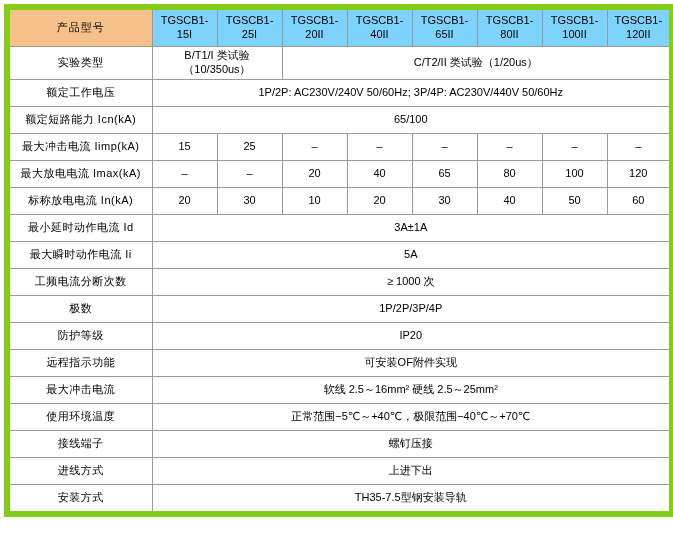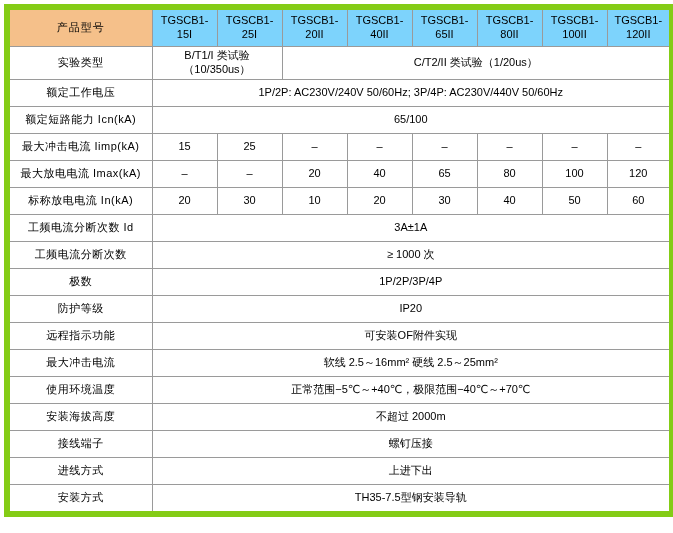--- a/index.html
+++ b/index.html
@@ -136,22 +136,26 @@
           <td class="val">20</td>
           <td class="val">30</td>
           <td class="val">10</td>
           <td class="val">20</td>
           <td class="val">30</td>
           <td class="val">40</td>
           <td class="val">50</td>
           <td class="val">60</td>
         </tr>
         <tr>
-          <td class="rowlabel">工频电流分断次数 Id</td>
+          <td class="rowlabel">最小延时动作电流 Id</td>
           <td class="val" colspan="8">3A±1A</td>
+        </tr>
+        <tr>
+          <td class="rowlabel">最大瞬时动作电流 Ii</td>
+          <td class="val" colspan="8">5A</td>
         </tr>
         <tr>
           <td class="rowlabel">工频电流分断次数</td>
           <td class="val" colspan="8">≥ 1000 次</td>
         </tr>
         <tr>
           <td class="rowlabel">极数</td>
           <td class="val" colspan="8">1P/2P/3P/4P</td>
         </tr>
         <tr>
@@ -164,24 +168,20 @@
         </tr>
         <tr>
           <td class="rowlabel">最大冲击电流</td>
           <td class="val" colspan="8">软线 2.5～16mm²  硬线 2.5～25mm²</td>
         </tr>
         <tr>
           <td class="rowlabel">使用环境温度</td>
           <td class="val" colspan="8">正常范围−5℃～+40℃，极限范围−40℃～+70℃</td>
         </tr>
         <tr>
-          <td class="rowlabel">安装海拔高度</td>
-          <td class="val" colspan="8">不超过 2000m</td>
-        </tr>
-        <tr>
           <td class="rowlabel">接线端子</td>
           <td class="val" colspan="8">螺钉压接</td>
         </tr>
         <tr>
           <td class="rowlabel">进线方式</td>
           <td class="val" colspan="8">上进下出</td>
         </tr>
         <tr>
           <td class="rowlabel">安装方式</td>
           <td class="val" colspan="8">TH35-7.5型钢安装导轨</td>

